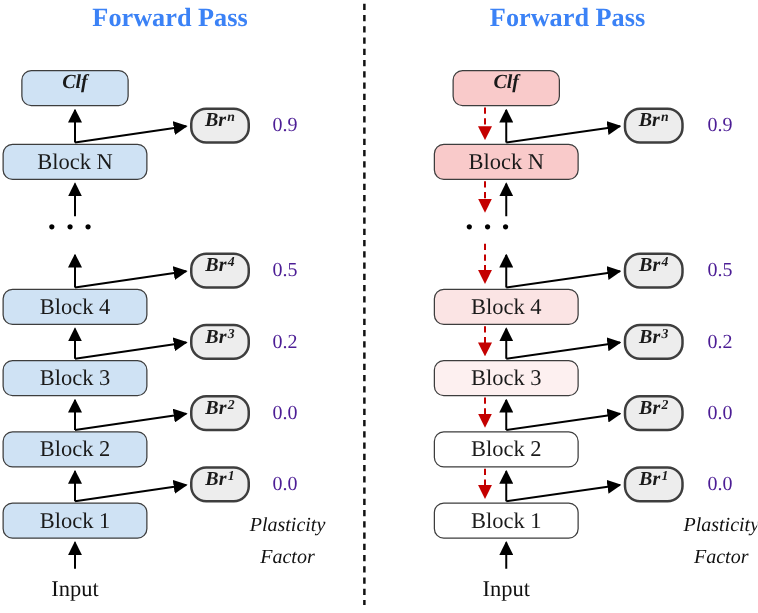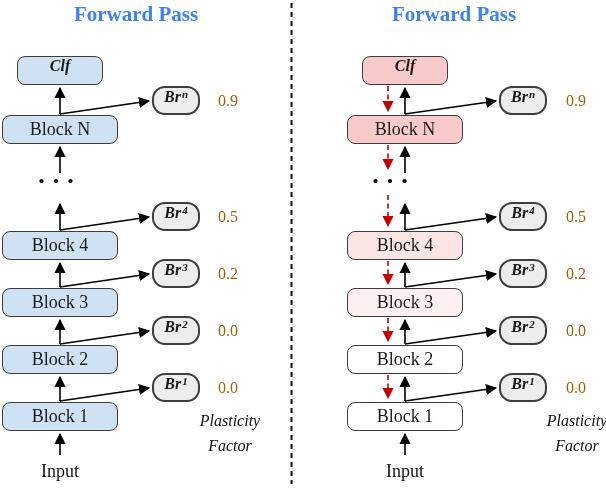--- a/index.html
+++ b/index.html
@@ -41,21 +41,21 @@
     position:absolute;box-sizing:border-box;
     width:48px;height:29px;
     border:2px solid #3e3e3e;border-radius:13px;
     background:#ededed;
     display:flex;justify-content:center;
     font-size:16px;font-style:italic;font-weight:bold;color:#1a1a1a;z-index:2;
   }
   .br-box sub{font-size:11px;font-weight:bold;margin-left:1px;}
   .pf-value{
     position:absolute;width:48px;text-align:center;
-    font-size:16px;color:#a16207;z-index:2;
+    font-size:16px;color:#4c1d95;z-index:2;
   }
   .col-l .pf-value{left:204px;}
   .col-r .pf-value{left:552px;}
   .dots{
     position:absolute;top:162px;width:60px;
     font-size:26px;font-weight:bold;letter-spacing:8px;
     line-height:26px;text-align:center;color:#000;z-index:2;
   }
   .plasticity{
     position:absolute;width:100px;top:408px;

